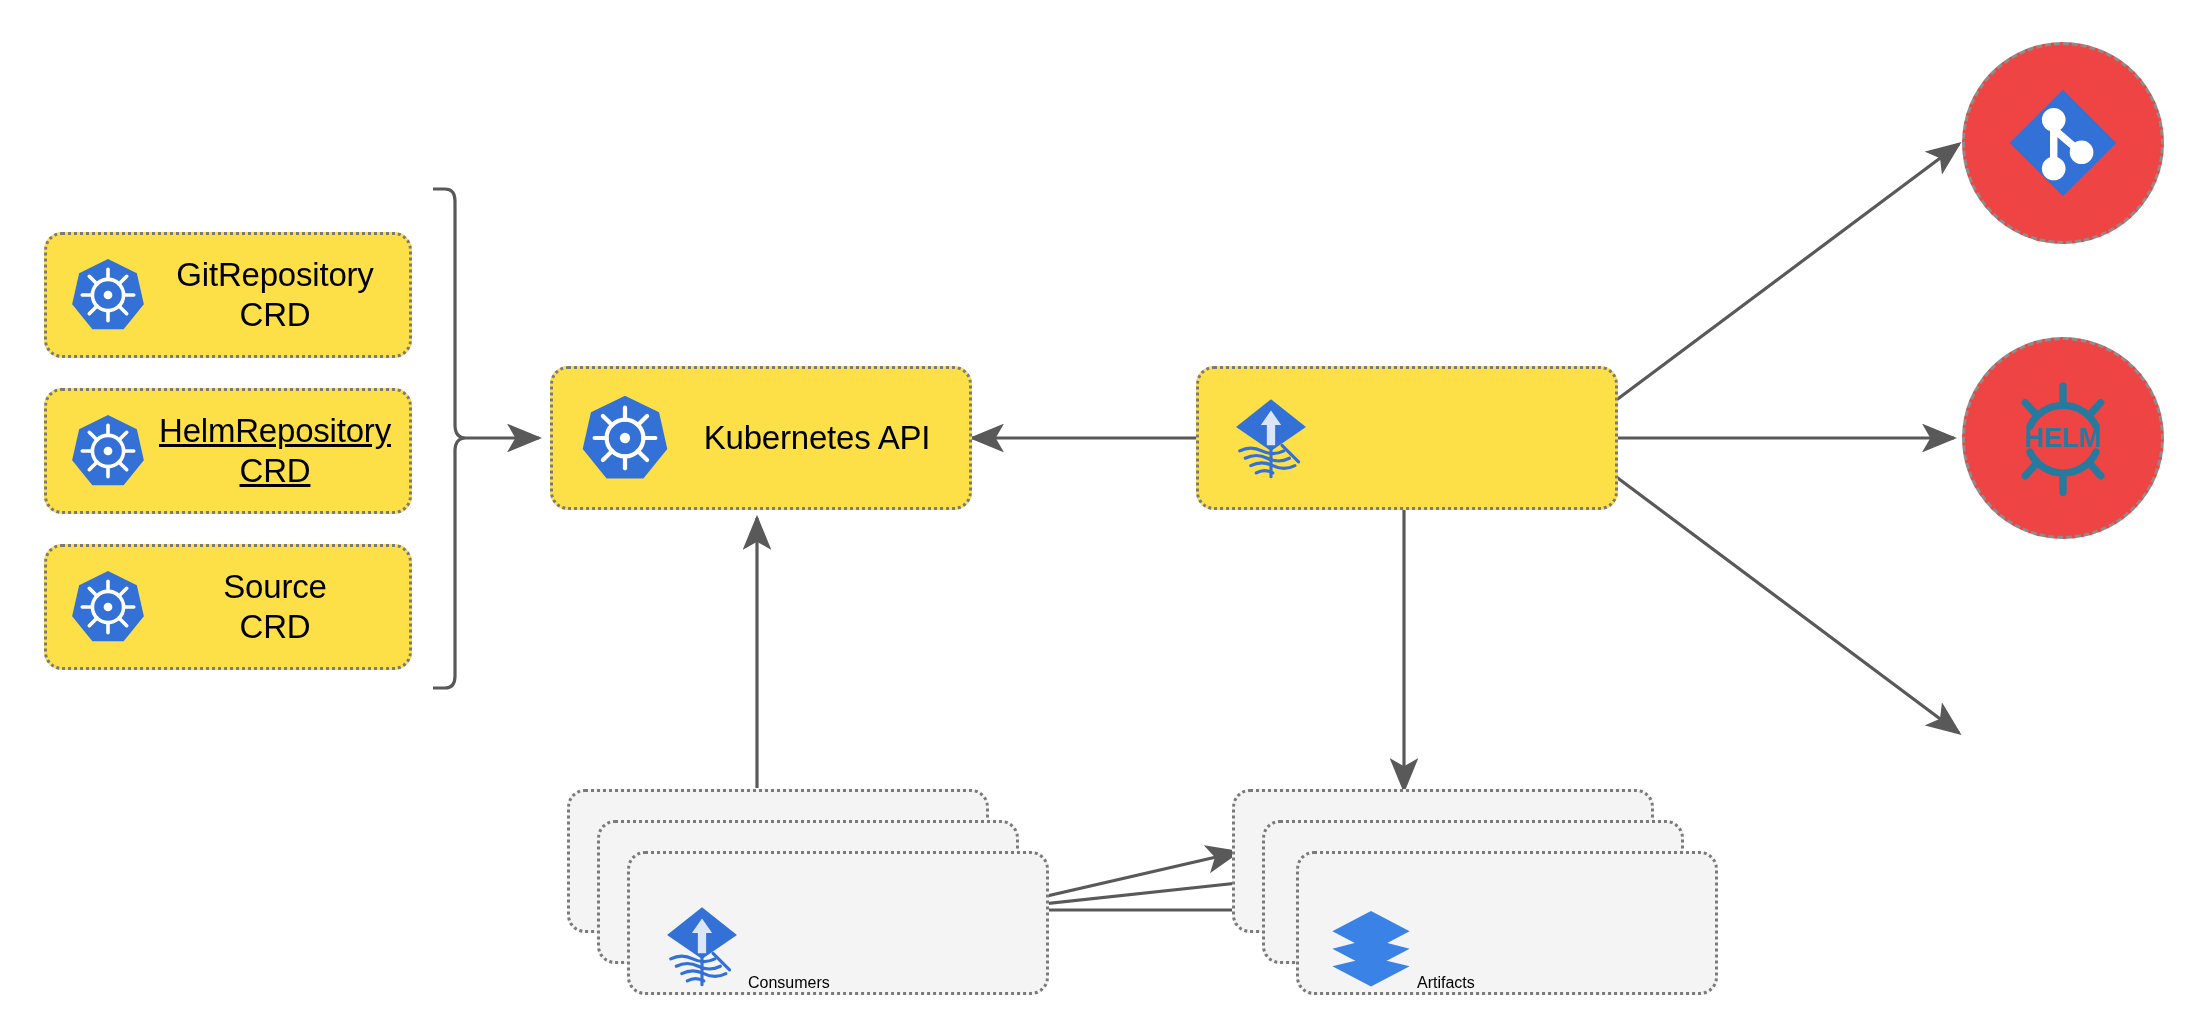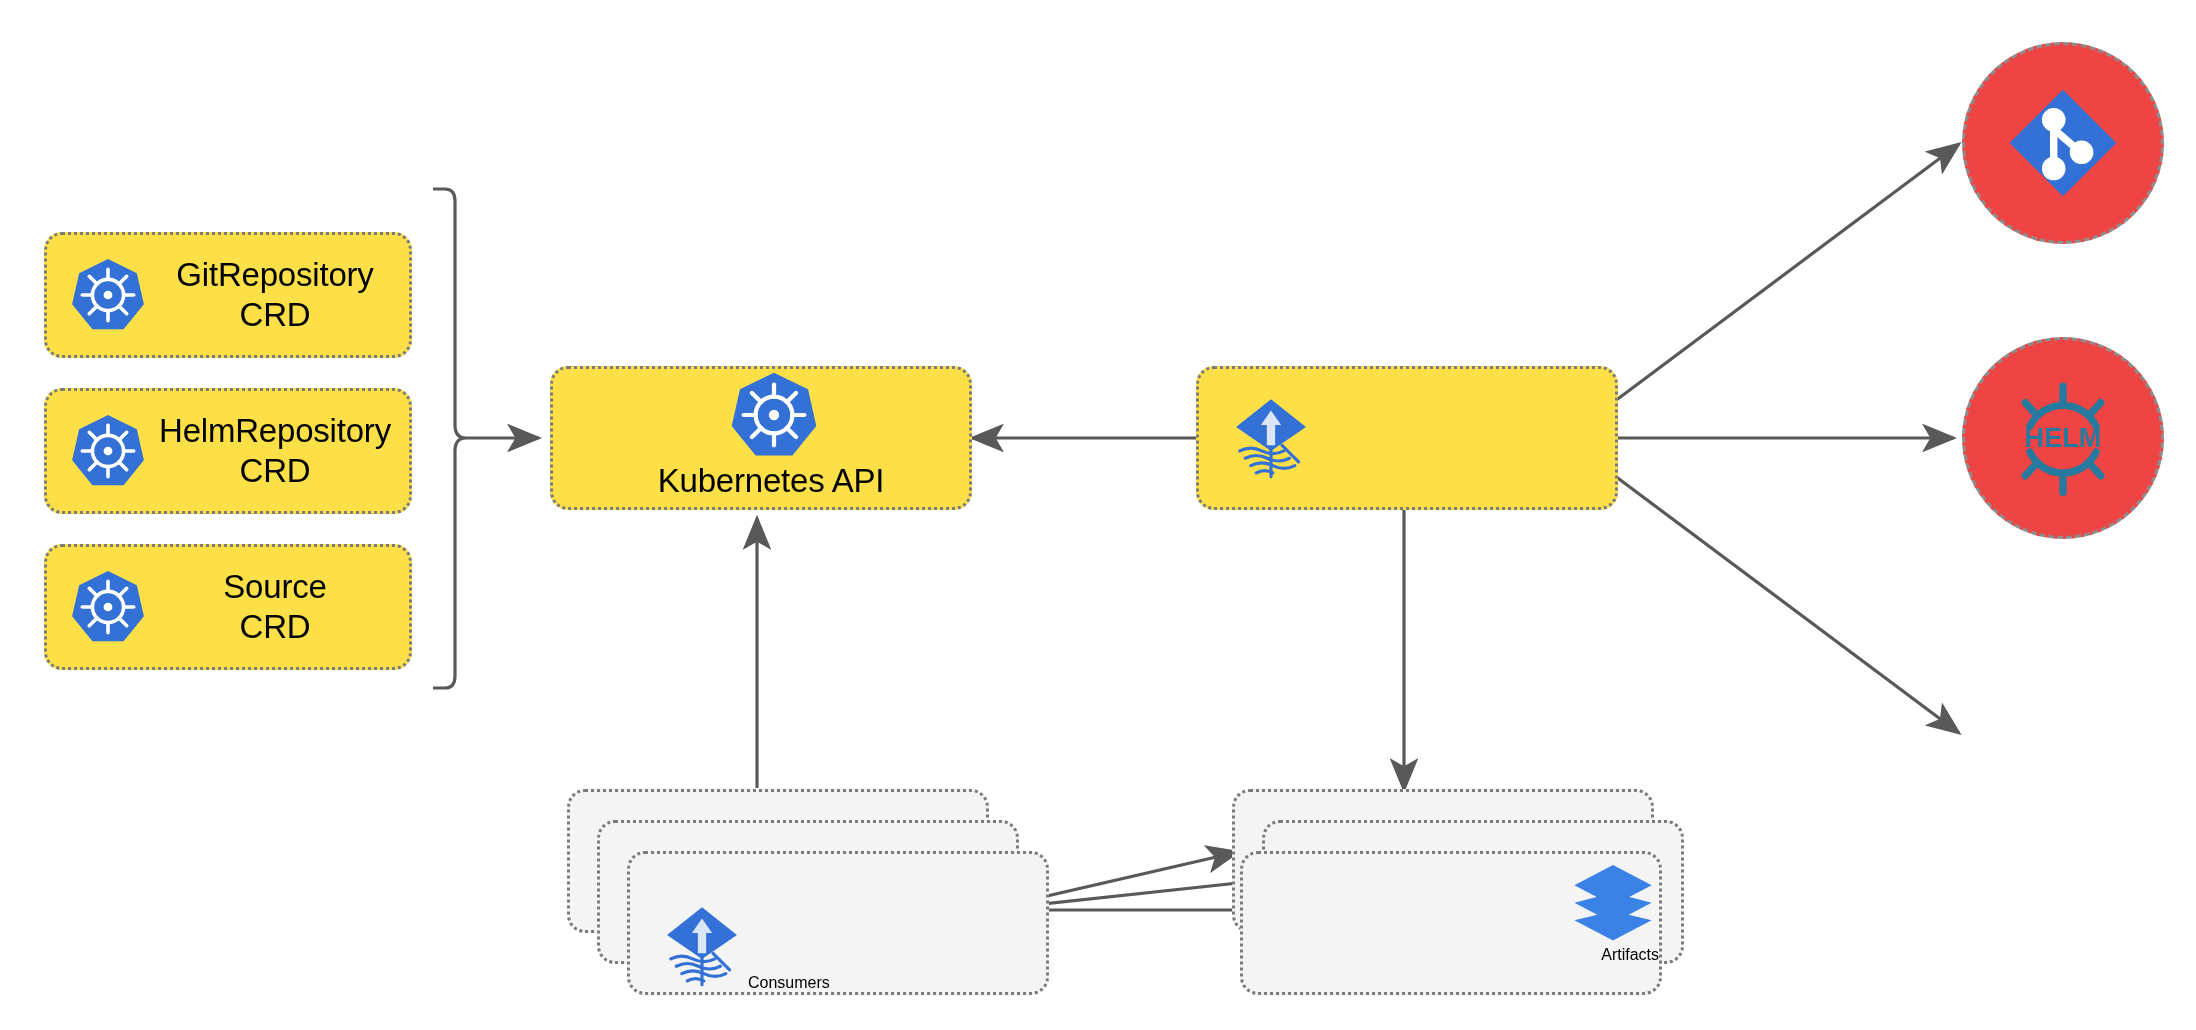--- a/index.html
+++ b/index.html
@@ -140,21 +140,21 @@
           <line x1="36" y1="64" x2="26" y2="74"></line>
         </g>
         <circle cx="50" cy="50" r="5.6" fill="#ffffff"></circle>
       </svg>
     </span>
     <span class="label">
       <span>GitRepository</span><br><span>CRD</span>
     </span>
   </div>
 
-  <div class="node crd-node" style="left:44px; top:388px;">
+  <div class="node crd-node" style="left:44px; top:388px;text-decoration:underline;">
     <span class="icon-slot">
       <svg class="k8s-svg" width="78" height="78" viewBox="0 0 100 100">
         <polygon points="50,4 87,22 96,62 70,94 30,94 4,62 13,22" fill="#3371d7"></polygon>
         <g fill="none" stroke="#ffffff" stroke-width="4.6" stroke-linecap="round">
           <circle cx="50" cy="50" r="20"></circle>
           <line x1="50" y1="17" x2="50" y2="30"></line>
           <line x1="50" y1="70" x2="50" y2="83"></line>
           <line x1="17" y1="50" x2="30" y2="50"></line>
           <line x1="70" y1="50" x2="83" y2="50"></line>
           <line x1="26" y1="26" x2="36" y2="36"></line>
@@ -186,21 +186,21 @@
           <line x1="36" y1="64" x2="26" y2="74"></line>
         </g>
         <circle cx="50" cy="50" r="5.6" fill="#ffffff"></circle>
       </svg>
     </span>
     <span class="label">
       <span>Source</span><br><span>CRD</span>
     </span>
   </div>
 
-  <div class="node mid-node" style="left:550px; top:366px;flex-direction:column;">
+  <div class="node mid-node" style="left:550px; top:366px;">
     <span class="icon-slot">
       <svg class="k8s-svg" width="92" height="92" viewBox="0 0 100 100">
         <polygon points="50,4 87,22 96,62 70,94 30,94 4,62 13,22" fill="#3371d7"></polygon>
         <g fill="none" stroke="#ffffff" stroke-width="4.6" stroke-linecap="round">
           <circle cx="50" cy="50" r="20"></circle>
           <line x1="50" y1="17" x2="50" y2="30"></line>
           <line x1="50" y1="70" x2="50" y2="83"></line>
           <line x1="17" y1="50" x2="30" y2="50"></line>
           <line x1="70" y1="50" x2="83" y2="50"></line>
           <line x1="26" y1="26" x2="36" y2="36"></line>
@@ -246,21 +246,21 @@
           <path d="M50,60 L50,92"></path>
           <path d="M62,58 L80,76"></path>
         </g>
       </svg>
     </span>
     <span class="label">Consumers</span>
   </div>
 
   <div class="stack-card" style="left:1232px; top:789px; width:422px; height:144px;"></div>
   <div class="stack-card" style="left:1262px; top:820px; width:422px; height:144px;"></div>
-  <div class="stack-card stack-front" style="left:1240px; top:851px; width:422px; height:144px;flex-direction:column;">
+  <div class="stack-card stack-front" style="left:1296px; top:851px; width:422px; height:144px;">
     <span class="icon-slot">
       <svg class="layers-svg" width="92" height="92" viewBox="0 0 100 100">
         <polygon points="50,12 92,34 50,56 8,34" fill="#3b82e6"></polygon>
         <polygon points="50,42 92,53 50,75 8,53" fill="#3b82e6"></polygon>
         <polygon points="50,62 92,72 50,94 8,72" fill="#3b82e6"></polygon>
       </svg>
     </span>
     <span class="label">Artifacts</span>
   </div>
 

